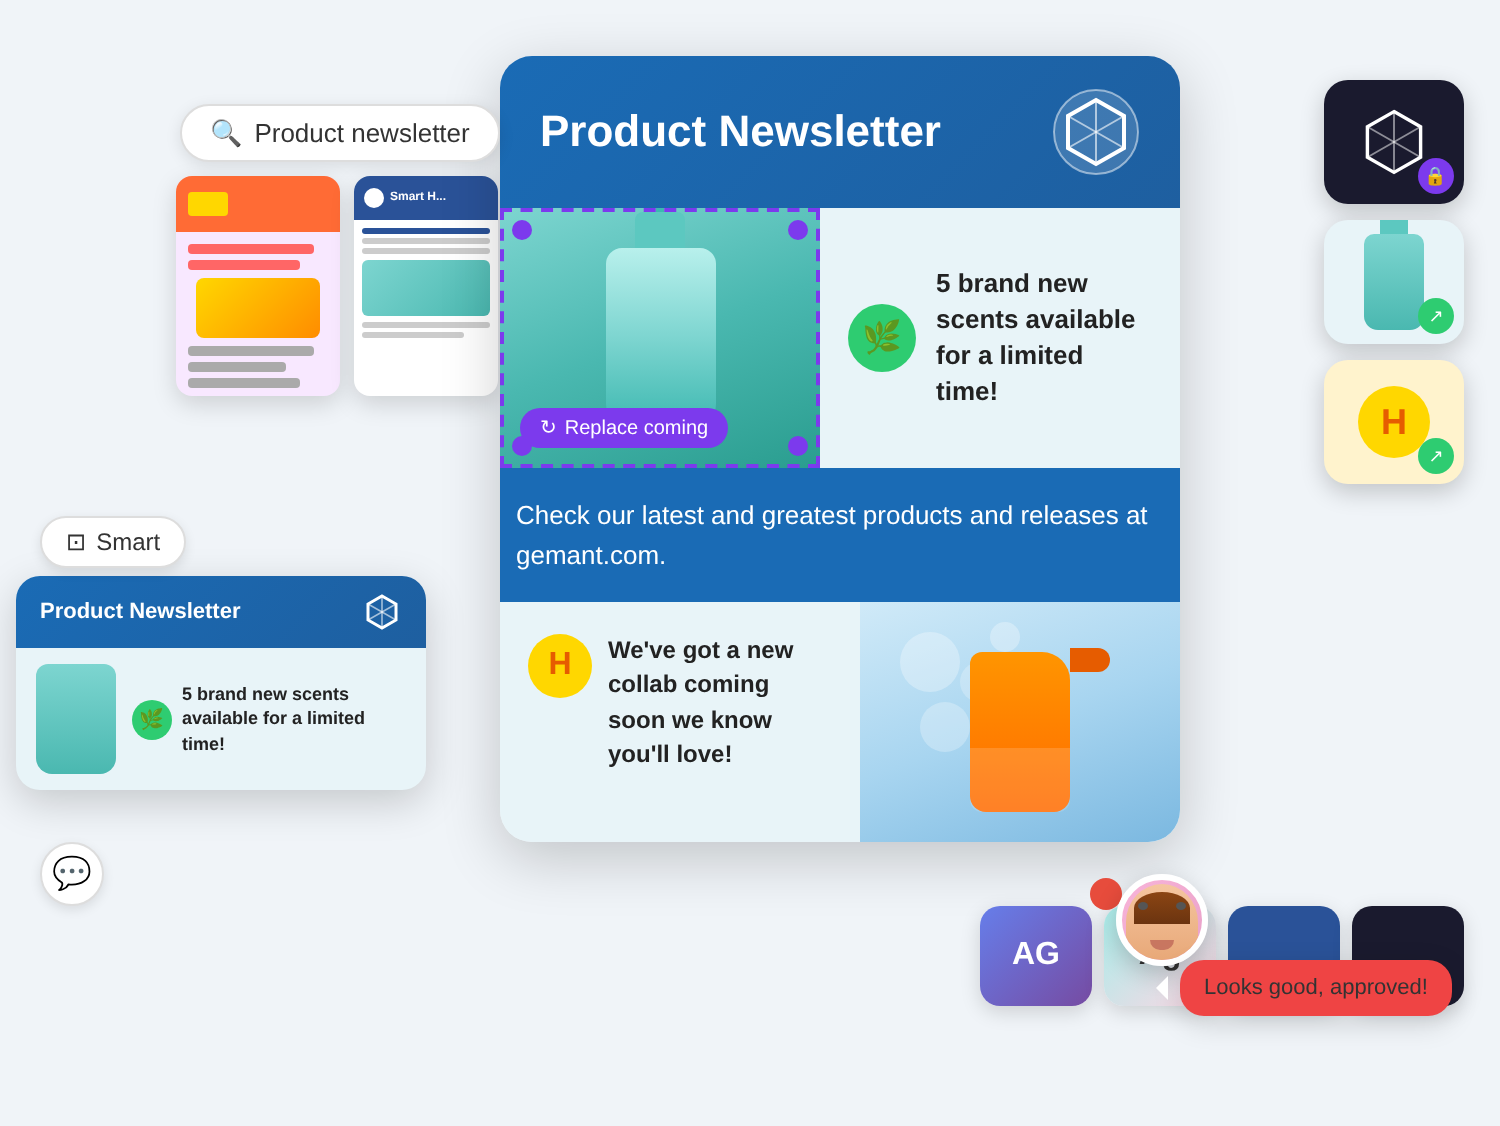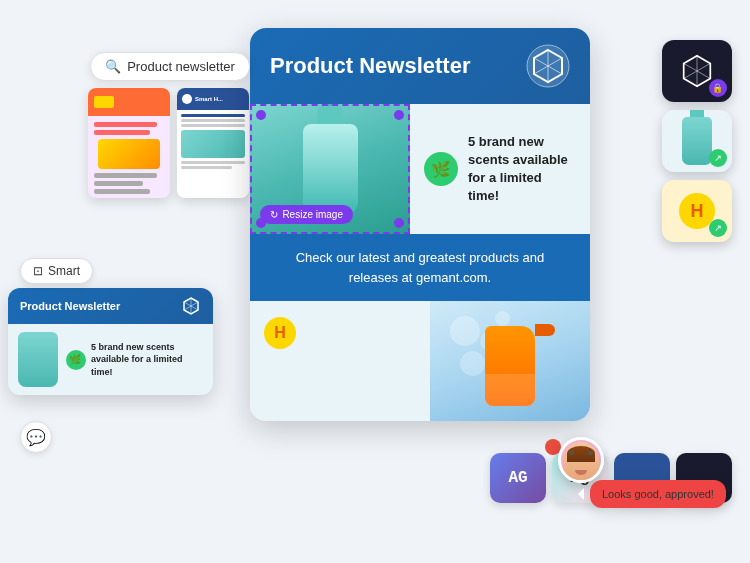--- a/index.html
+++ b/index.html
@@ -221,22 +221,21 @@
     .section-1-copy {
       font-size: 13px;
       font-weight: 600;
       color: #222;
       line-height: 1.4;
     }
 
     
     .main-section-2 {
       background: #1a6bb5;
-      padding: 14px 20px;
-      text-align: center;
+      padding: 14px 8px;
       color: white;
       font-size: 13px;
       line-height: 1.5;
     }
 
     
     .main-section-3 {
       background: #e8f4f8;
       display: flex;
       min-height: 120px;
@@ -417,21 +416,20 @@
     }
 
     
     .bottom-icons {
       position: absolute;
       bottom: 60px;
       right: 18px;
       display: flex;
       gap: 6px;
       z-index: 10;
-      font-family: Liberation Mono, monospace;
     }
     .bottom-icon-card {
       width: 56px;
       height: 50px;
       border-radius: 10px;
       display: flex;
       align-items: center;
       justify-content: center;
       font-size: 18px;
       font-weight: 900;
@@ -579,36 +577,37 @@
         <div class="bottle-cap"></div>
         <div class="bottle-shape"></div>
       </div>
       <div class="selection-border"></div>
       <div class="corner-dot tl"></div>
       <div class="corner-dot tr"></div>
       <div class="corner-dot bl"></div>
       <div class="corner-dot br"></div>
       <button class="replace-btn">
         <span>↻</span>
-        <span>Resize image</span>
+        <span>Replace coming</span>
       </button>
     </div>
     <div class="main-section-1-text">
       <div class="green-icon">🌿</div>
       <div class="section-1-copy">5 brand new scents available for a limited time!</div>
     </div>
   </div>
 
   <div class="main-section-2">
     <span>Check our latest and greatest products and releases at gemant.com.</span>
   </div>
 
   <div class="main-section-3">
     <div class="main-section-3-text">
       <div class="h-icon">H</div>
+      <div class="section-3-copy">We've got a new collab coming soon we know you'll love!</div>
     </div>
     <div class="main-section-3-img">
       <div style="position:relative;display:flex;align-items:center;justify-content:center;width:100%;height:100%;">
 
         <div class="bubble" style="width:30px;height:30px;top:15px;left:20px;opacity:0.5;"></div>
         <div class="bubble" style="width:20px;height:20px;top:30px;left:50px;opacity:0.4;"></div>
         <div class="bubble" style="width:15px;height:15px;top:10px;left:65px;opacity:0.5;"></div>
         <div class="bubble" style="width:25px;height:25px;top:50px;left:30px;opacity:0.45;"></div>
         <div style="position:relative;">
           <div class="spray-nozzle"></div>

